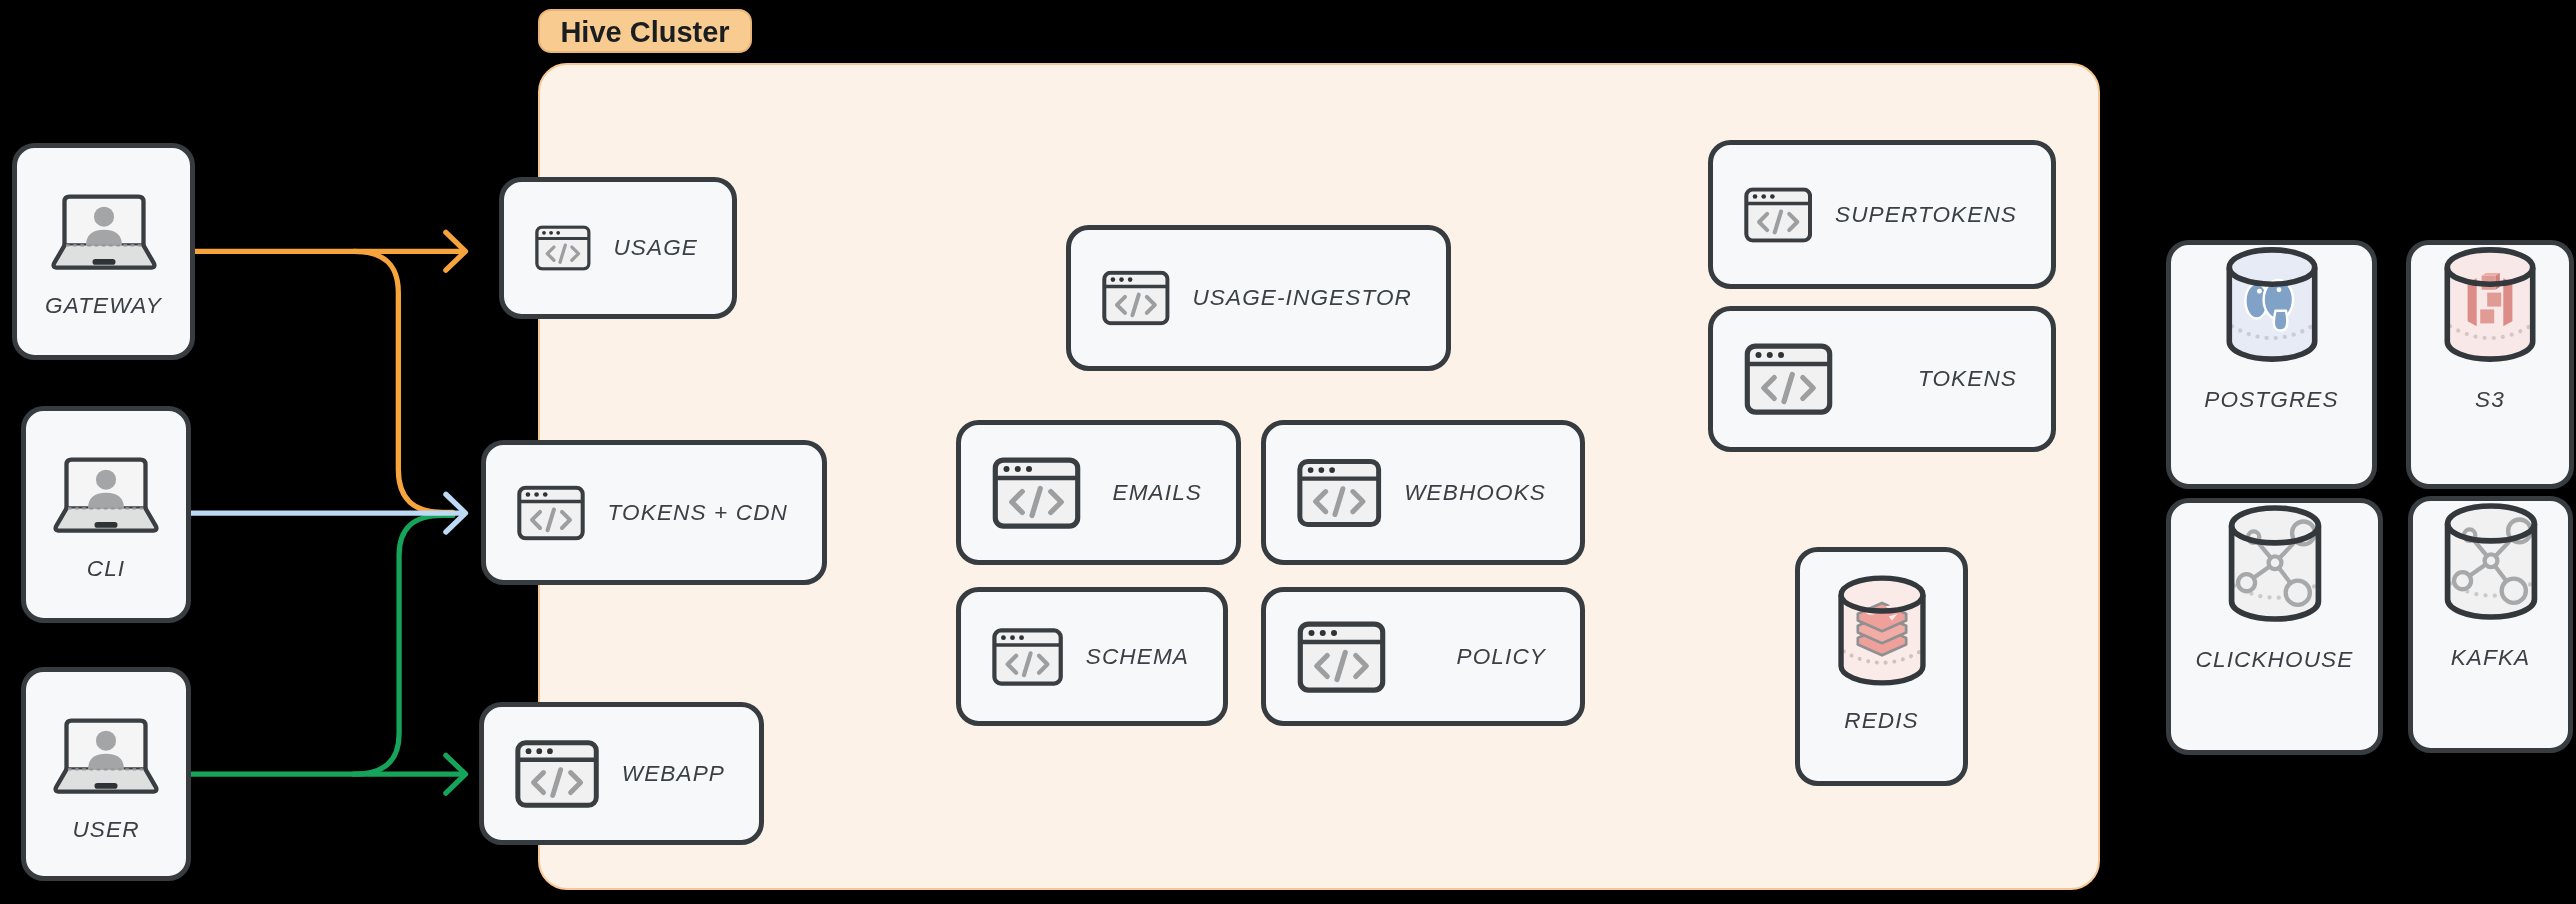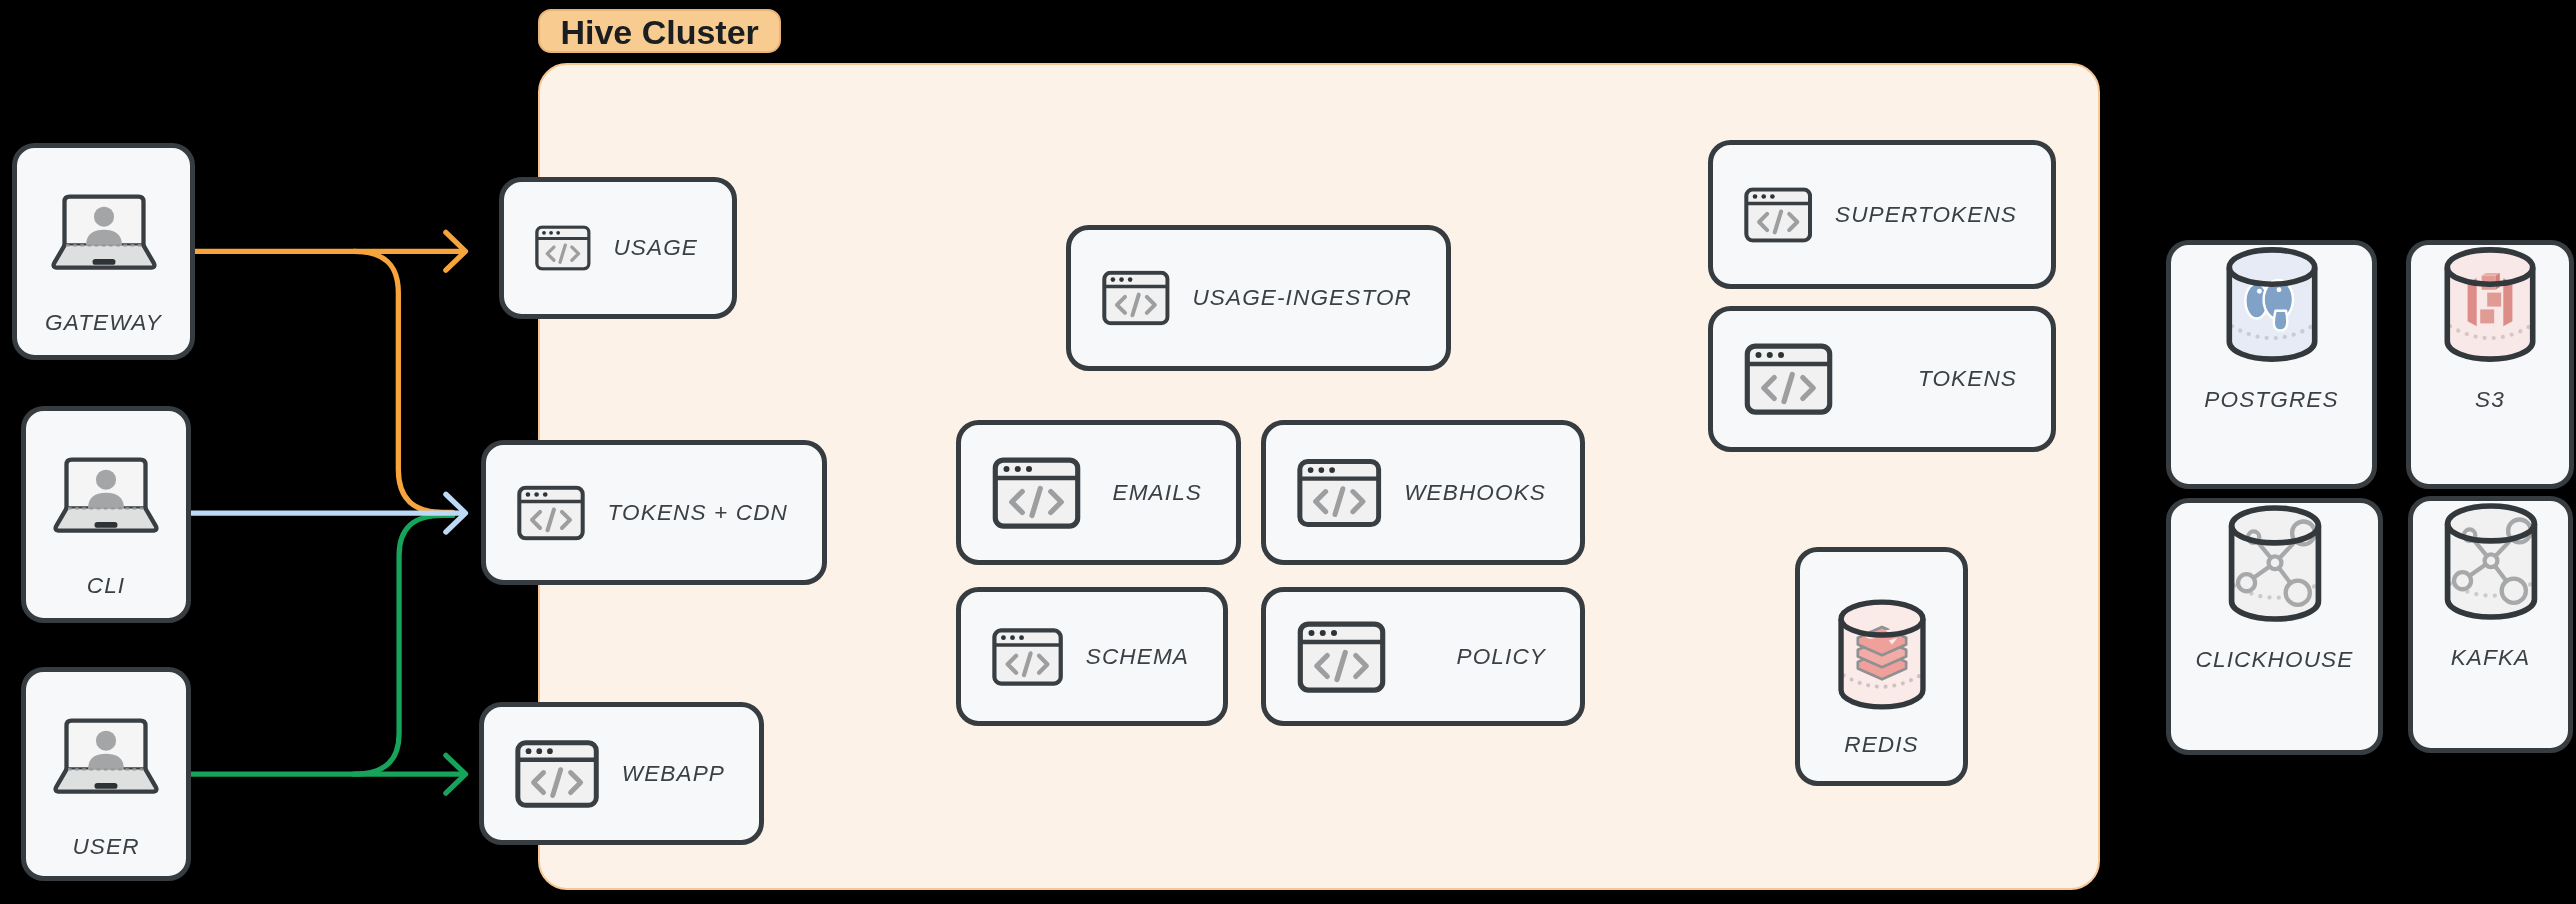--- a/index.html
+++ b/index.html
@@ -2,31 +2,31 @@
 <html style="font-size:12px"><head>
 <meta charset="utf-8">
 <style>
   html,body{margin:0;padding:0;background:#000;}
   .stage{position:relative;width:2576px;height:904px;background:#000;overflow:hidden;
          font-family:"Liberation Sans","DejaVu Sans",sans-serif;}
   .cluster{position:absolute;left:538px;top:63px;width:1562px;height:827px;
            background:#FDF2E8;border:2.3px solid #F6C795;border-radius:29px;box-sizing:border-box;z-index:1;}
   .badge{position:absolute;left:538px;top:9px;height:44px;line-height:42px;padding:0 20.4px;
          background:#F8CC90;border:2.3px solid #E9B478;border-radius:13px;box-sizing:border-box;
-         font-size:34px;font-weight:700;color:#1B1E21;z-index:3;white-space:nowrap;}
+         font-size:29px;font-weight:700;color:#1B1E21;z-index:3;white-space:nowrap;}
   .edges{position:absolute;left:0;top:0;z-index:2;}
   .node{position:absolute;background:#F7F8F9;border:5.3px solid #363C40;border-radius:22.6px;
         box-sizing:border-box;display:flex;z-index:3;}
   .lbl{font-style:italic;font-weight:500;font-size:22.6px;letter-spacing:1.1px;color:#3A4045;white-space:nowrap;}
   .svc{flex-direction:row;align-items:center;padding:0 34px 0 31px;}
   .svc .lbl{margin-left:auto;padding-left:22.6px;}
   .stack{flex-direction:column;align-items:center;}
-  .client{padding-top:45px;row-gap:38px;}
+  .client{padding-top:45px;row-gap:21px;}
   .db{row-gap:22.6px;}
-  .db-sm{padding-top:45px;row-gap:19.6px;}
+  .db-sm{padding-top:21px;row-gap:19.6px;}
 </style>
 </head>
 <body>
 
 <div class="stage">
 
   <svg width="0" height="0" style="position:absolute" aria-hidden="true">
     <defs>
       <symbol id="sym-window" viewBox="0 0 118 96">
         <rect x="4" y="4" width="110" height="88" rx="11" fill="#F1F1F2" stroke="#383E42" stroke-width="7"></rect>

